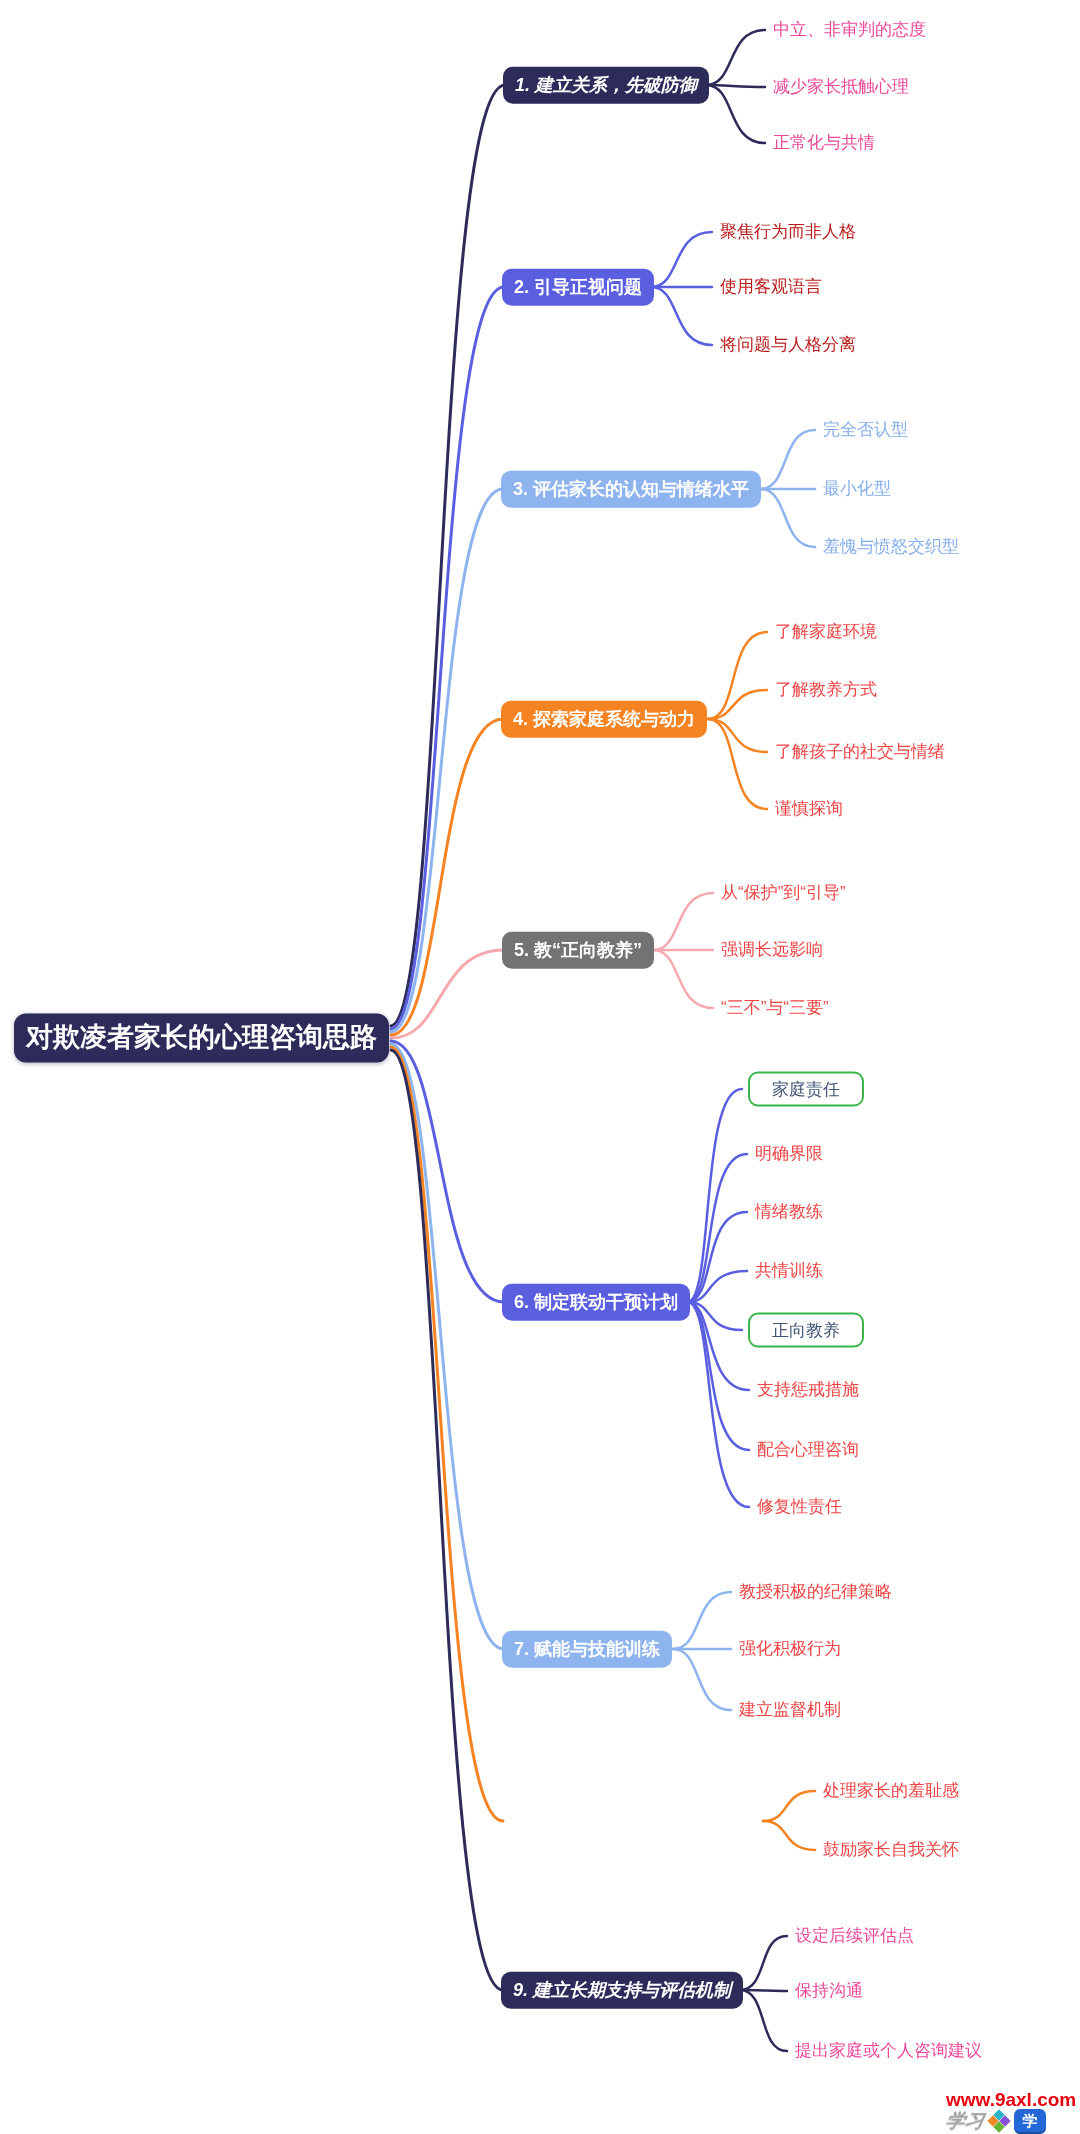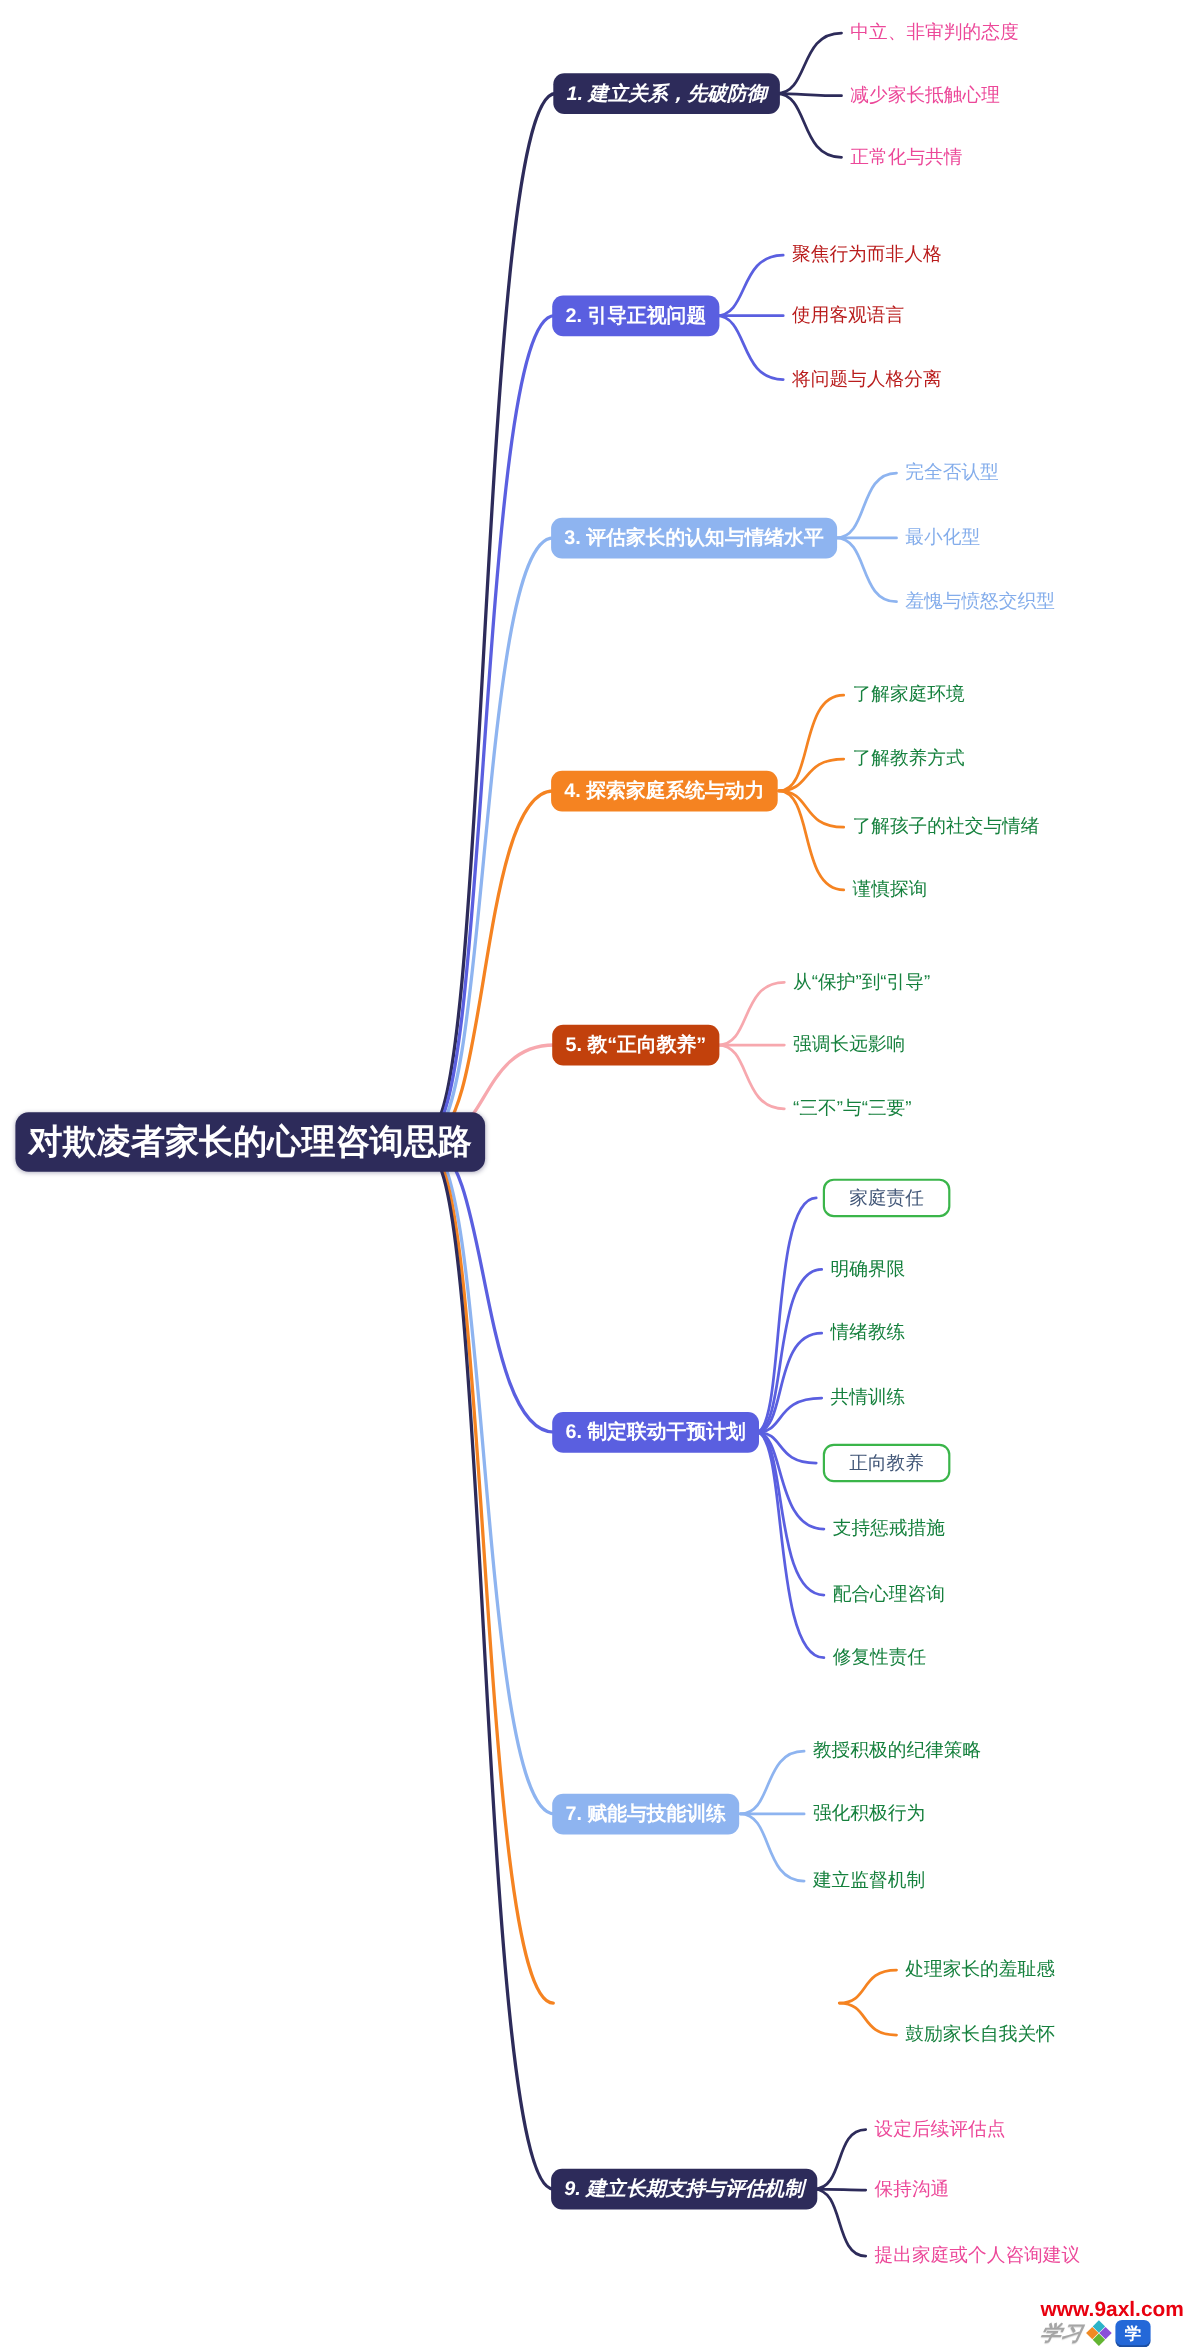--- a/index.html
+++ b/index.html
@@ -7,36 +7,36 @@
     position:relative;width:1080px;height:2134px;background:#ffffff;overflow:hidden;
     font-family:"Liberation Sans","DejaVu Sans",sans-serif;
   }
   svg.links{position:absolute;left:0;top:0;z-index:1;}
   .node{
     position:absolute;z-index:2;transform:translateY(-50%);
     white-space:nowrap;border-radius:10px;color:#ffffff;font-weight:bold;
     padding:8px 12px;font-size:18px;line-height:1.15;
   }
   .root{
-    font-size:31px;padding:9px 12px;border-radius:12px;background:#2d2b5a;
+    font-size:27px;padding:9px 12px;border-radius:12px;background:#2d2b5a;
     box-shadow:0 1px 4px rgba(45,43,90,0.35);
   }
   .bg-navy{background:#2d2b5a;font-style:italic;}
   .bg-indigo{background:#5a5fe0;}
   .bg-blue{background:#8eb4f0;}
   .bg-orange{background:#f58321;}
-  .bg-pink{background:#c2410c;text-align:center;}
+  .bg-pink{background:#737373;text-align:center;}
   .child{
     position:absolute;z-index:2;transform:translateY(-50%);
     white-space:nowrap;font-size:17px;line-height:1.2;font-weight:normal;
   }
   .t-navy{color:#ec4899;}
   .t-indigo{color:#b91c1c;}
   .t-blue{color:#84adeb;}
-  .t-slate{color:#15803d;}
+  .t-slate{color:#ef4444;}
   .child-box{
     position:absolute;z-index:2;transform:translateY(-50%);
     white-space:nowrap;font-size:17px;color:#415677;background:#ffffff;
     border:2.5px solid #3ab54a;border-radius:10px;padding:4px 22px;
   }
   .wm-url{
     position:absolute;z-index:3;transform:translateY(-50%);
     font-size:19px;font-weight:bold;color:#e8000f;white-space:nowrap;
   }
   .wm-row{

